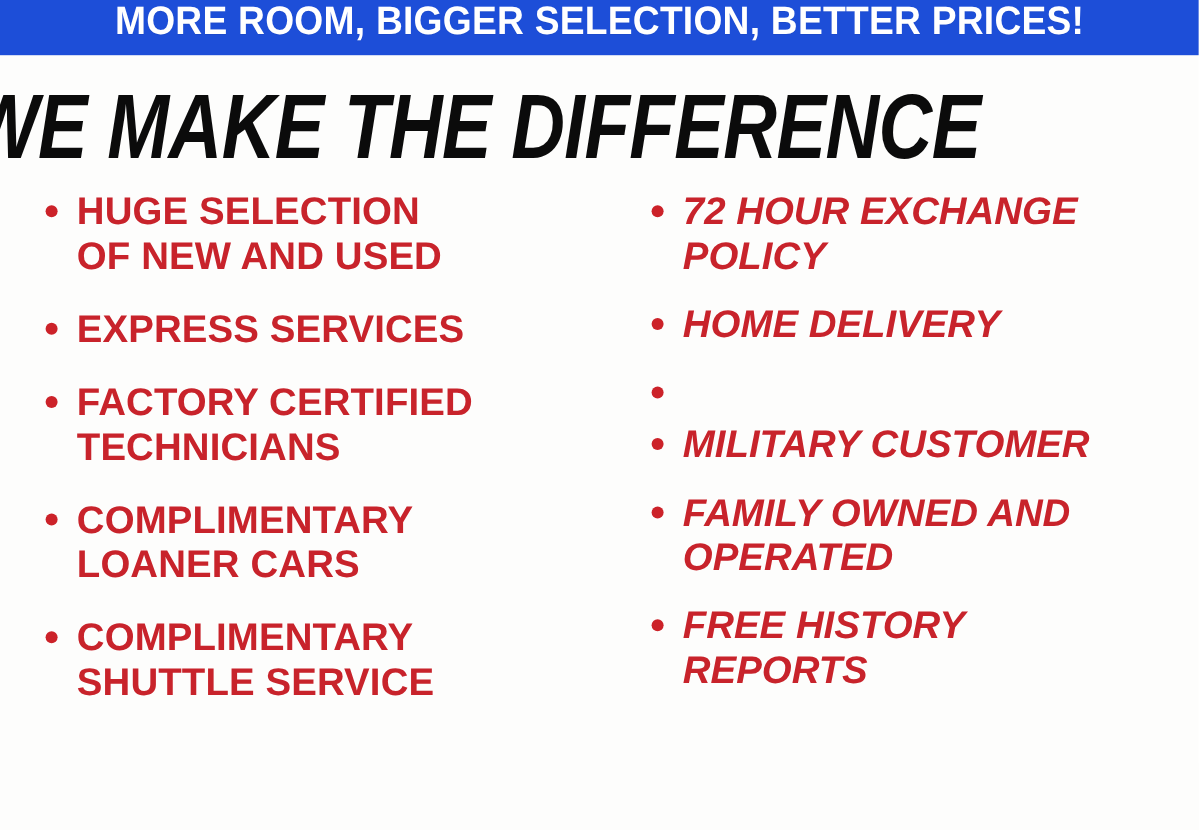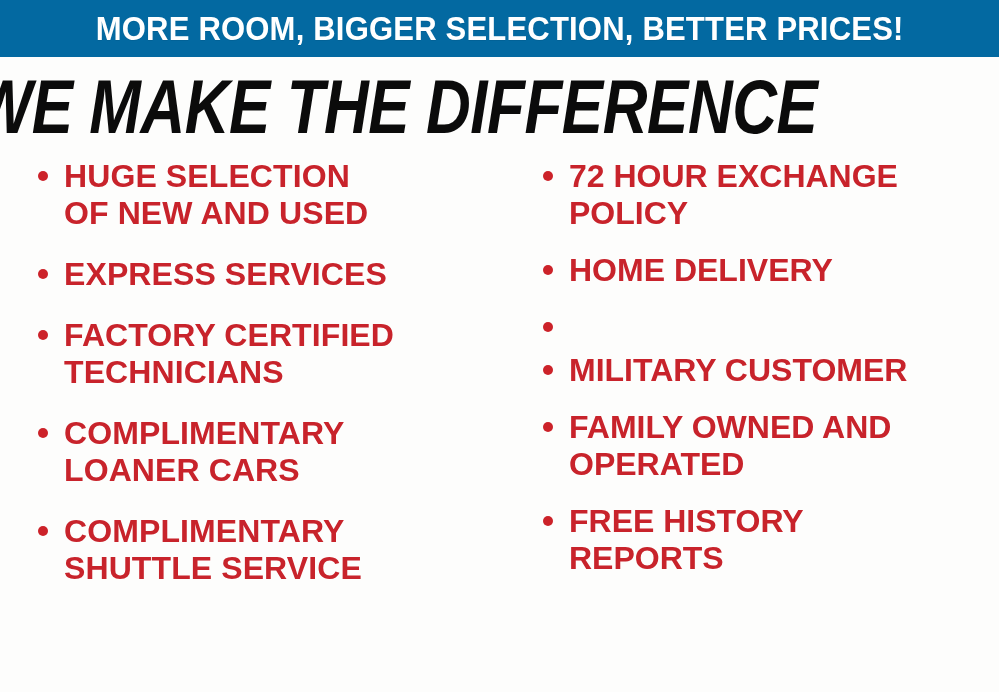--- a/index.html
+++ b/index.html
@@ -22,24 +22,24 @@
     background: #fdfdfc;
     box-sizing: border-box;
   }
 
   
   .banner {
     position: absolute;
     left: 0;
     top: 0;
     width: 999px;
-    height: 57px;
-    background: #0369a1;
-    display: flex;
-    align-items: center;
+    height: 46px;
+    background: #1d4ed8;
+    display: flex;
+    align-items: flex-start;
     justify-content: center;
   }
   .banner-text {
     color: #ffffff;
     font-family: "Liberation Sans Narrow", "Liberation Sans", sans-serif;
     font-weight: bold;
     font-size: 33px;
     letter-spacing: 0.2px;
     line-height: 1;
     transform: scaleX(0.94);
@@ -116,20 +116,21 @@
     color: #c8232b;
     font-family: "Liberation Sans", sans-serif;
     font-weight: bold;
     font-size: 32px;
     line-height: 37px;
     letter-spacing: 0.1px;
     white-space: pre-line;
   }
   .col-right .bullet-text {
     letter-spacing: 0px;
+    font-style: italic;
   }
 </style>
 </head>
 <body>
 
 <div class="ad">
 
   <div class="banner">
     <div class="banner-text">MORE ROOM, BIGGER SELECTION, BETTER PRICES!</div>
   </div>

